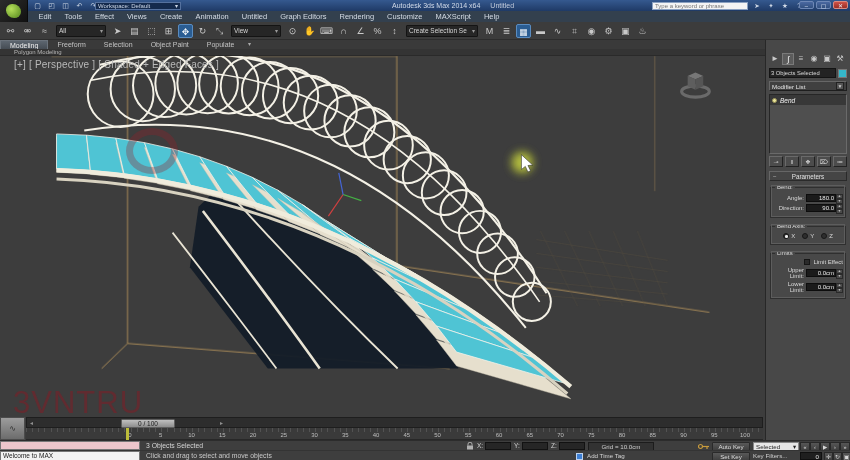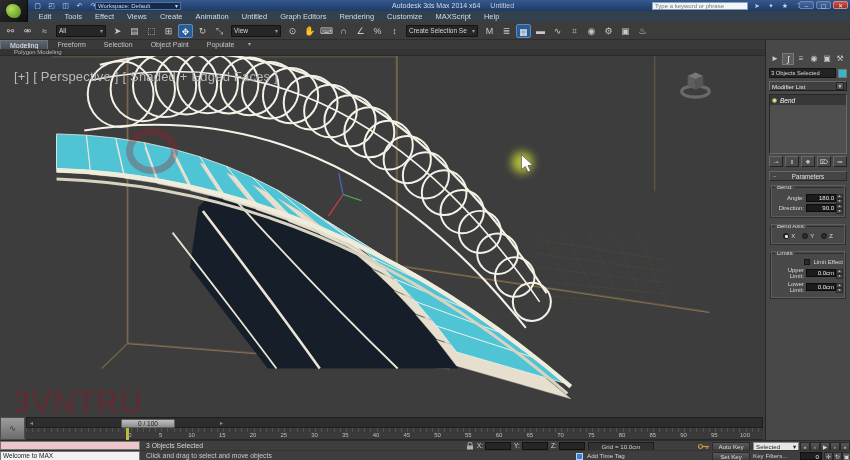--- a/index.html
+++ b/index.html
@@ -51,21 +51,21 @@
   
   #ribbon { position:absolute; left:0; top:40px; width:765px; height:9px; background:#3a3a3a; display:flex; align-items:stretch; }
   .rtab { font-size:7px; line-height:9px; color:#c3c3c3; padding:0 9px; }
   .rtab.active { background:linear-gradient(#5d6670,#454c54); color:#f0f0f0; border:1px solid #6b737c; border-bottom:0; }
   .rtab-cfg { width:12px; font-size:6px; line-height:9px; color:#aaa; text-align:center; }
   #ribbonsub { position:absolute; left:0; top:49px; width:765px; height:7px; background:#343434;
     border-bottom:1px solid #2a2a2a; font-size:6px; line-height:7px; color:#b5b5b5; padding-left:14px; }
   
   #viewport { position:absolute; left:0; top:56px; width:765px; height:361px; background:#3d3d3d; overflow:hidden; }
   #scene { position:absolute; left:0; top:0; }
-  #vp-label { position:absolute; left:14px; top:13px; font-size:13px; color:#b9b9b9; letter-spacing:0.2px; }
+  #vp-label { position:absolute; left:14px; top:3px; font-size:10px; color:#b9b9b9; letter-spacing:0.2px; }
   #watermark { position:absolute; left:13px; top:329px; font-size:31px; font-weight:normal;
     color:rgba(134,26,36,0.5); letter-spacing:1px; }
   #wm-ring { position:absolute; left:126px; top:72px; width:52px; height:46px; border-radius:50%;
     border:7px solid rgba(148,30,40,0.32); }
   
   #cpanel { position:absolute; left:765px; top:40px; width:85px; height:400px; background:#484848;
     border-left:1px solid #272727; padding:13px 3px 0 3px; display:flex; flex-direction:column; }
   #cp-tabs { display:flex; gap:1px; margin-bottom:3px; }
   .cp-tab { width:12px; height:12px; font-size:8px; line-height:12px; text-align:center; color:#c9c9c9; }
   .cp-tab.active { background:#5c5c5c; border:1px solid #7a7a7a; color:#ffffff; }

